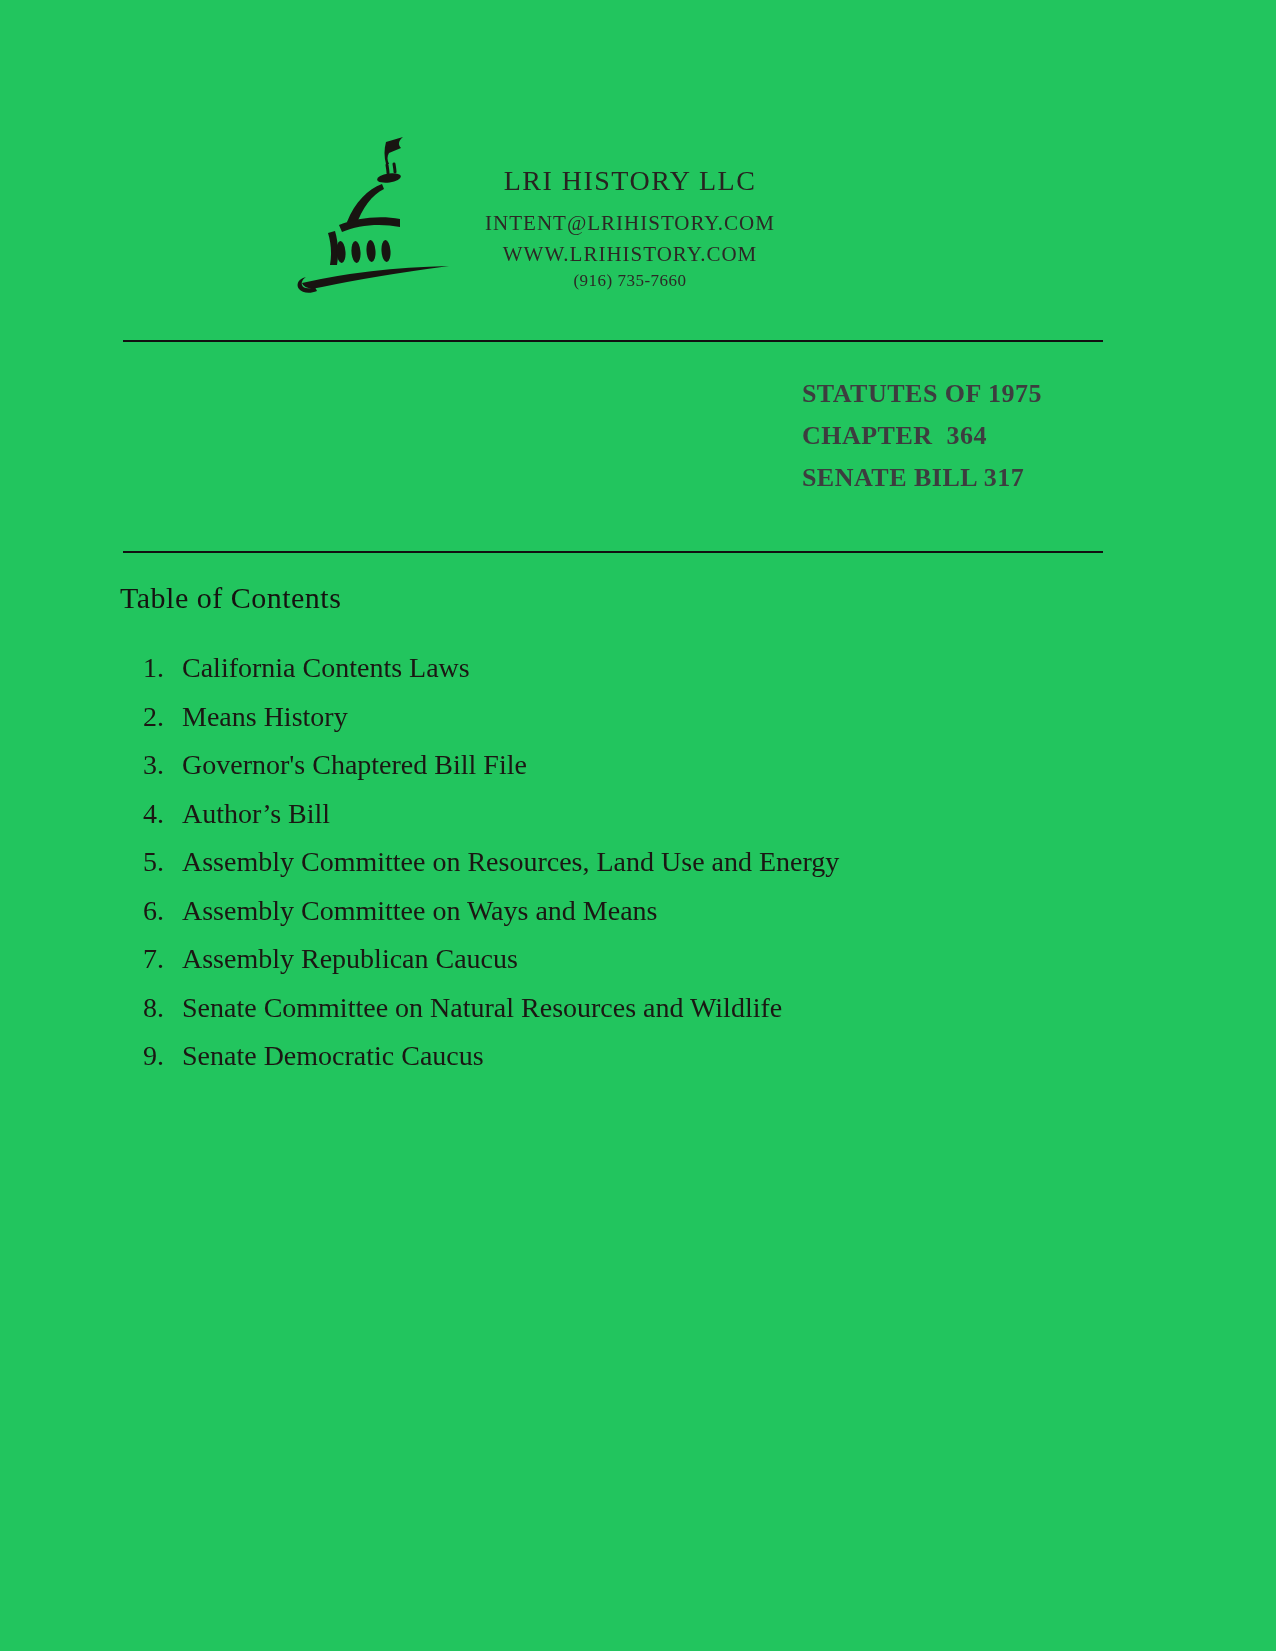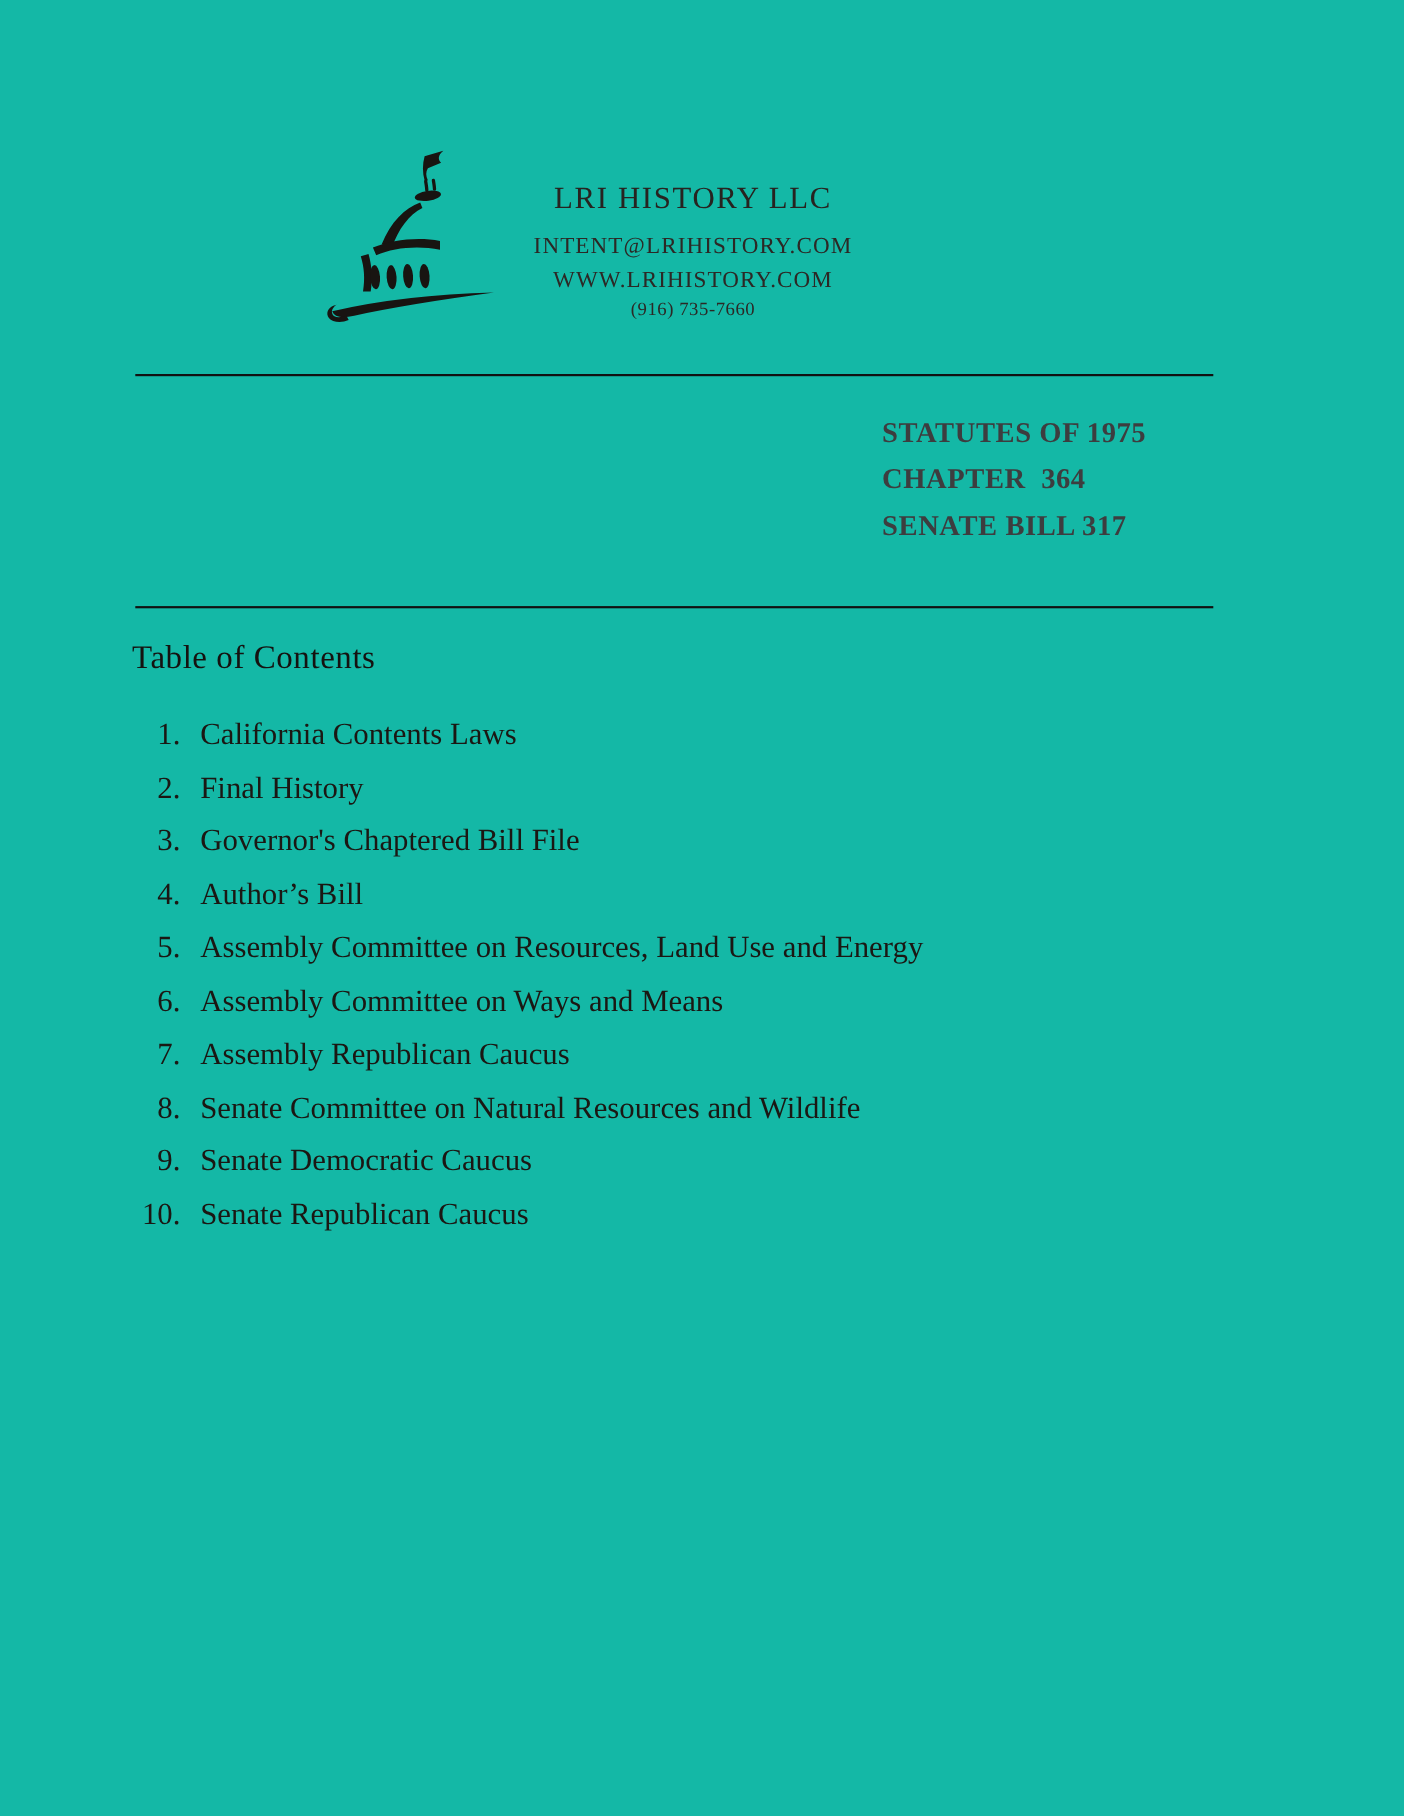--- a/index.html
+++ b/index.html
@@ -4,21 +4,21 @@
 <style>
   html, body {
     margin: 0;
     padding: 0;
     background: #ffffff;
   }
   .page {
     position: relative;
     width: 1276px;
     height: 1651px;
-    background: #14b8a6;
+    background: #22c55e;
     font-family: "Liberation Serif", serif;
     color: #1b1713;
     overflow: hidden;
   }
   .logo {
     position: absolute;
     left: 292px;
     top: 126px;
   }
   .company {
@@ -143,21 +143,21 @@
   <h1 class="toc-title">Table of Contents</h1>
 
   <div class="toc-list" id="toc-list">
     <div class="toc-row">
       <span class="toc-num">1.</span>
       <span class="toc-label">California Contents Laws</span>
     </div>
 
     <div class="toc-row">
       <span class="toc-num">2.</span>
-      <span class="toc-label">Final History</span>
+      <span class="toc-label">Means History</span>
     </div>
 
     <div class="toc-row">
       <span class="toc-num">3.</span>
       <span class="toc-label">Governor's Chaptered Bill File</span>
     </div>
 
     <div class="toc-row">
       <span class="toc-num">4.</span>
       <span class="toc-label">Author’s Bill</span>
@@ -181,19 +181,15 @@
     <div class="toc-row">
       <span class="toc-num">8.</span>
       <span class="toc-label">Senate Committee on Natural Resources and Wildlife</span>
     </div>
 
     <div class="toc-row">
       <span class="toc-num">9.</span>
       <span class="toc-label">Senate Democratic Caucus</span>
     </div>
 
-    <div class="toc-row">
-      <span class="toc-num">10.</span>
-      <span class="toc-label">Senate Republican Caucus</span>
-    </div>
   </div>
 
 </div>
 
 </body></html>

